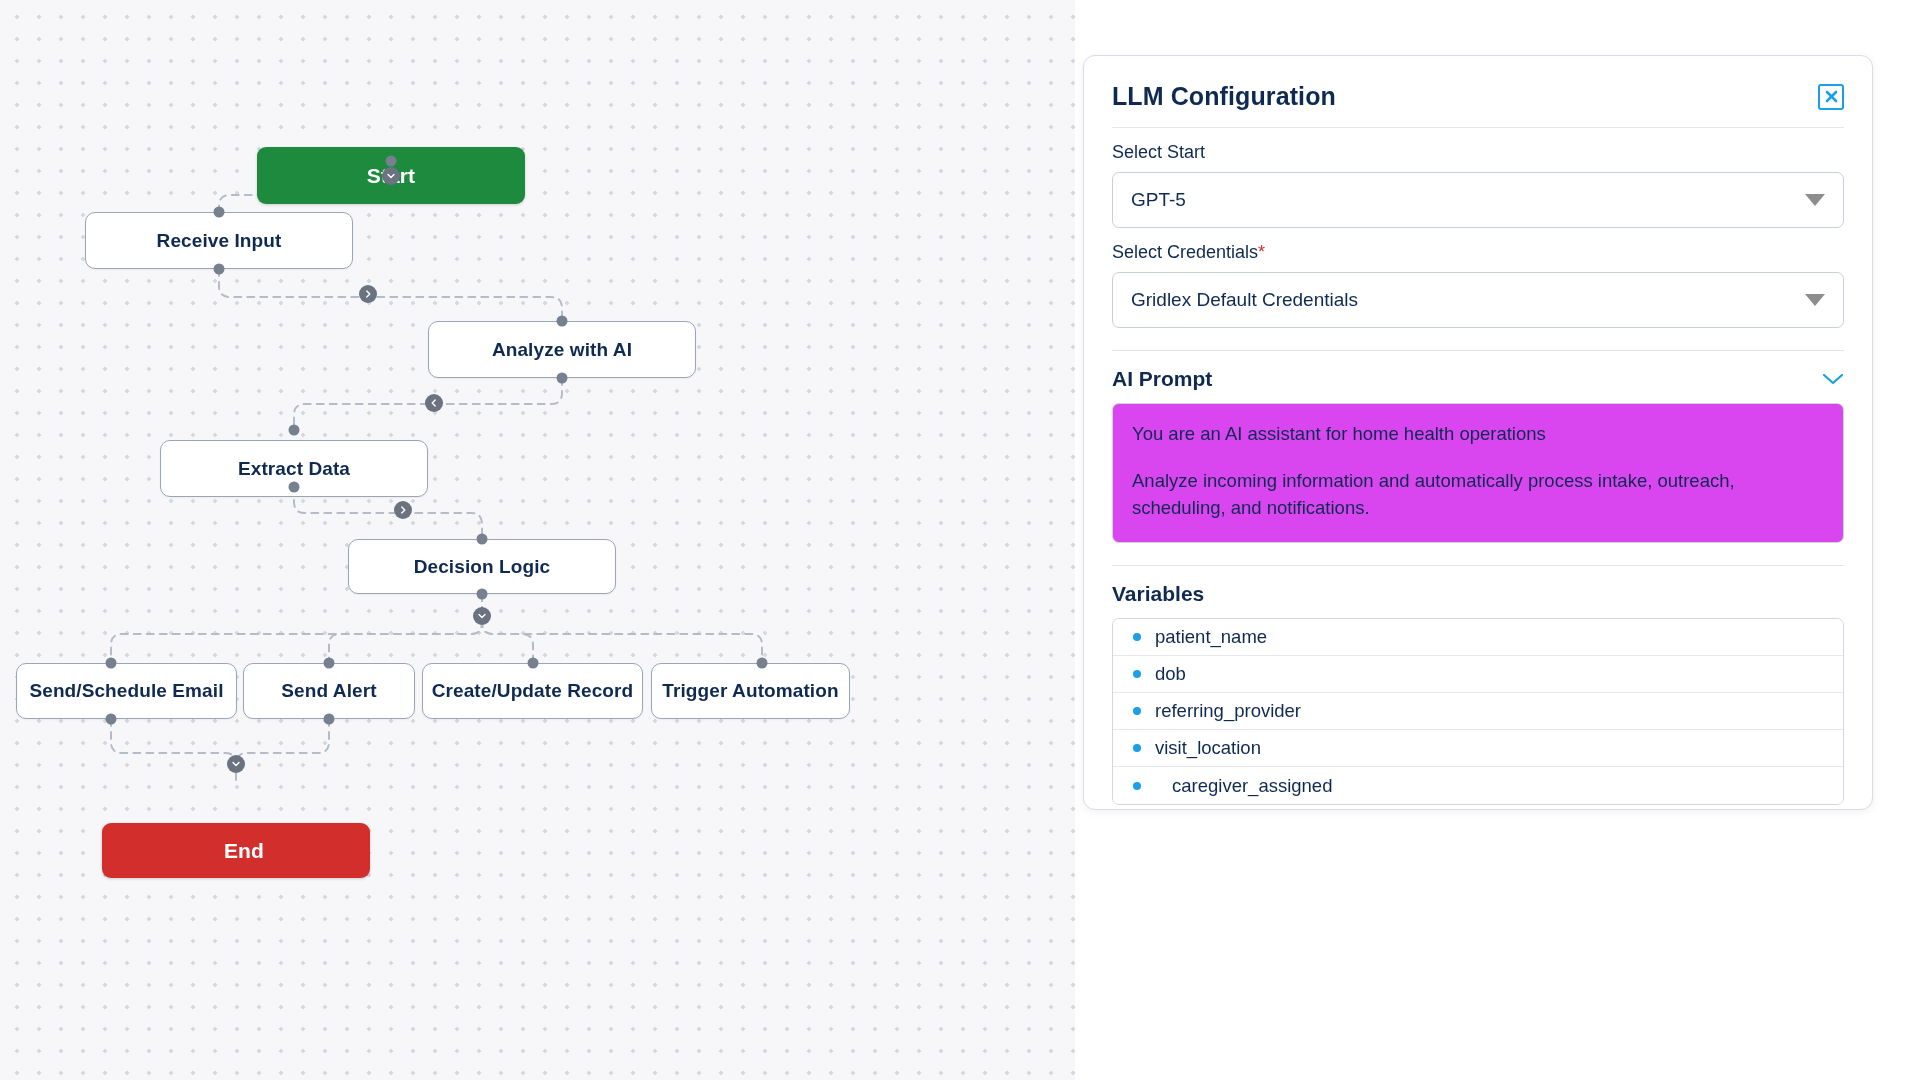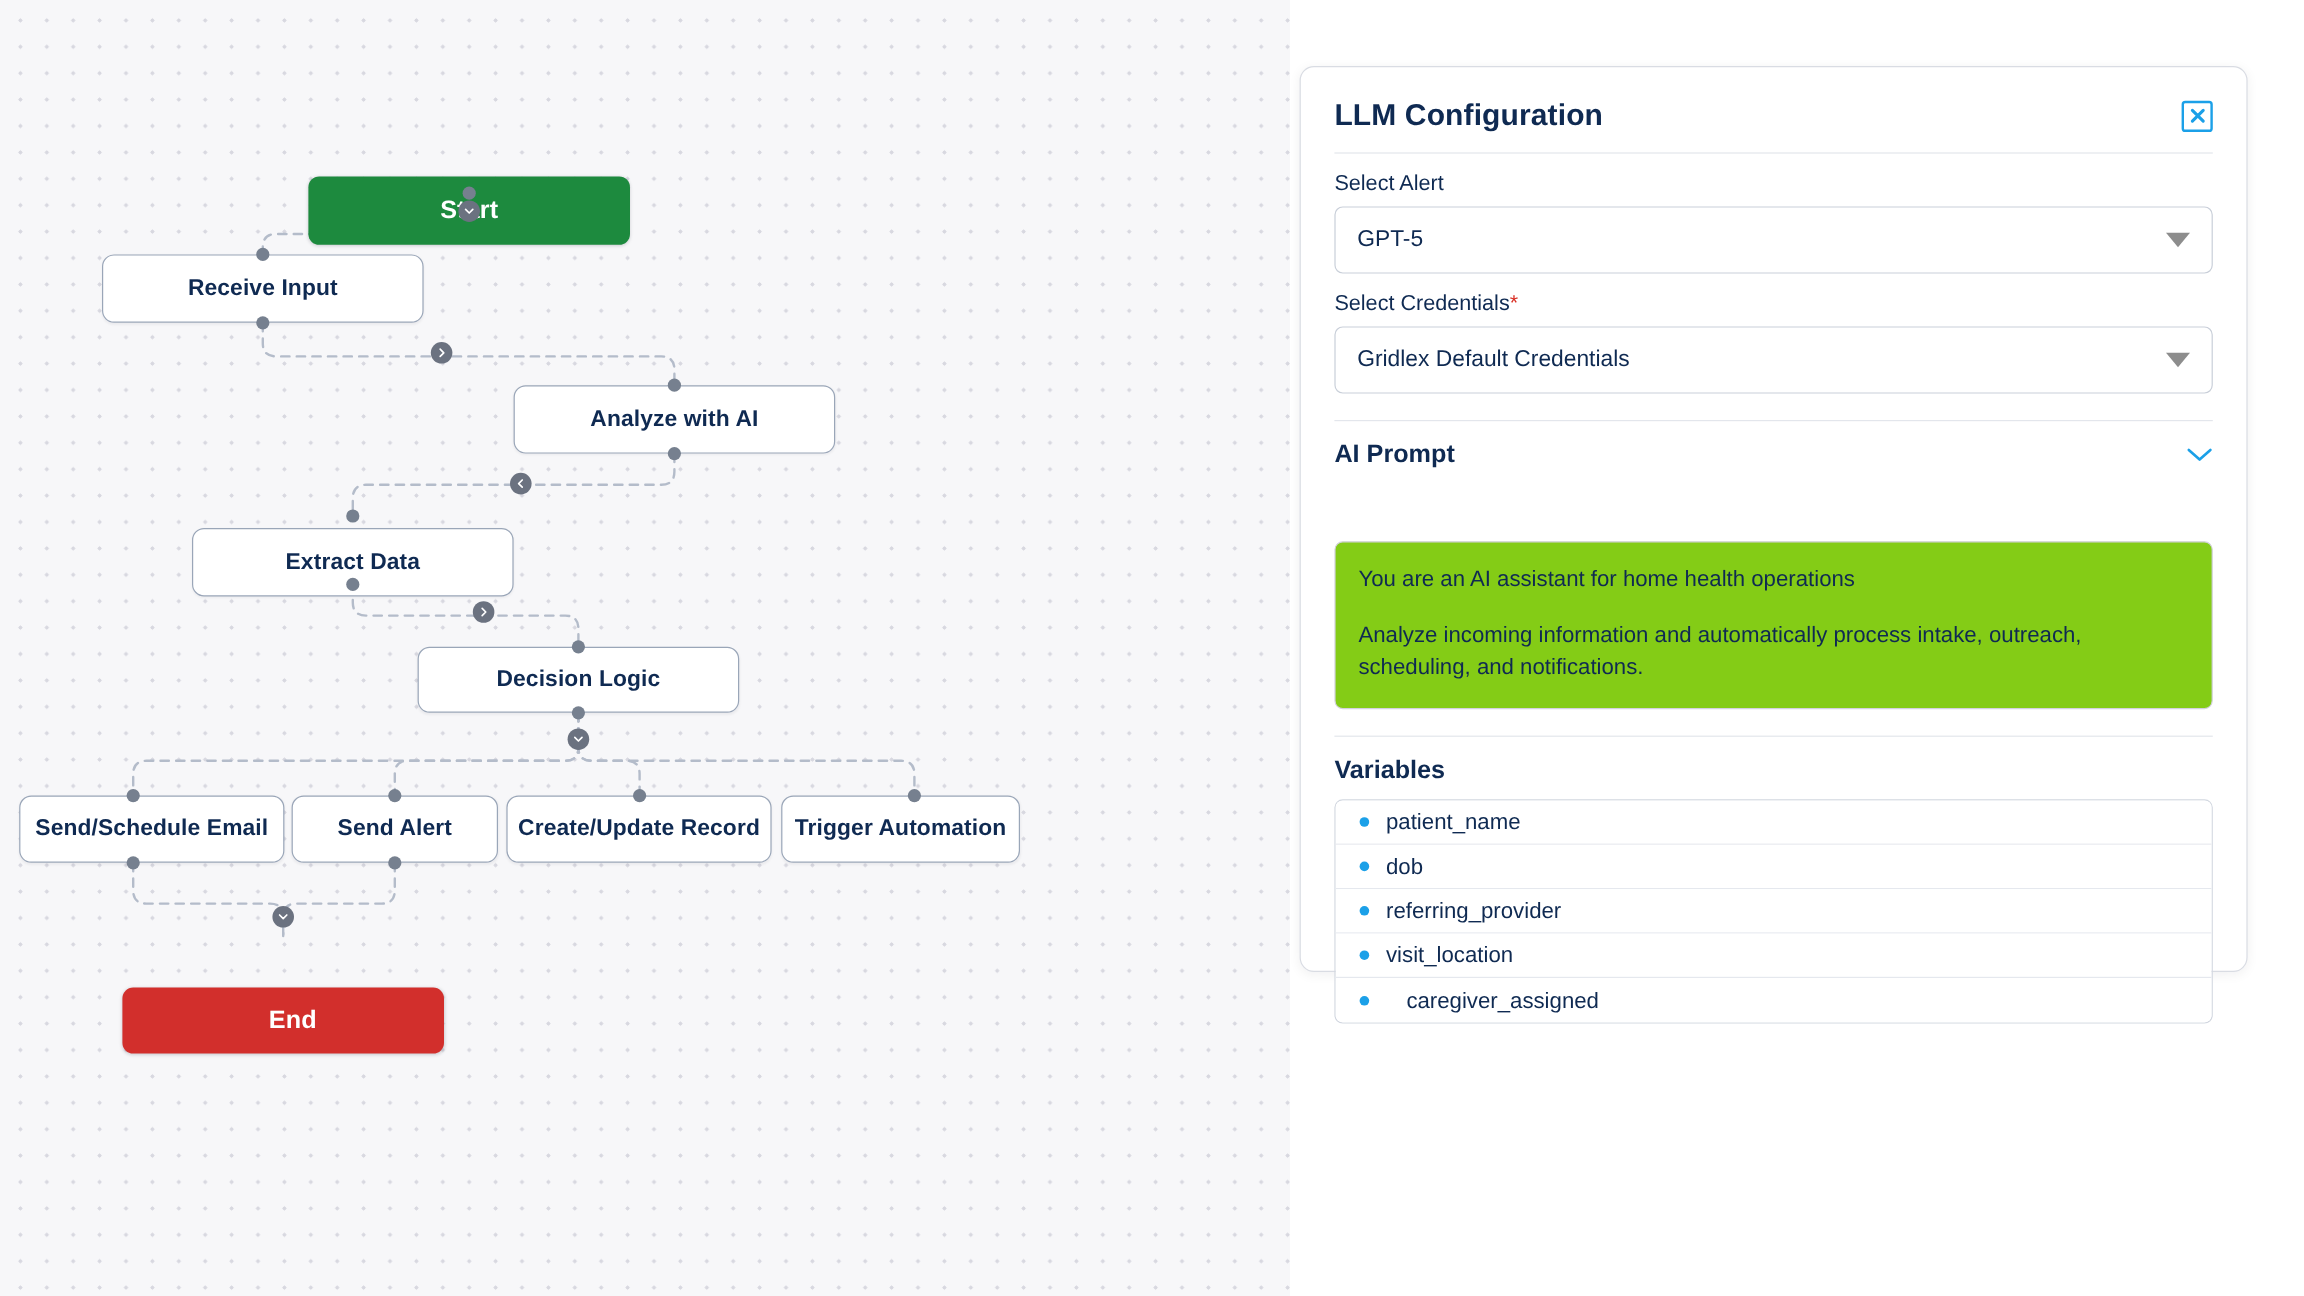--- a/index.html
+++ b/index.html
@@ -170,26 +170,25 @@
   }
   .section-title {
     font-size: 21px;
     font-weight: 700;
     color: #0f2a52;
   }
   .chev-btn { cursor: pointer; display:flex; align-items:center; }
   .chev-btn svg { display: block; }
 
   .prompt-box {
-    background: #84cc16;
+    background: #d946ef;
     border: 1px solid #d3d2dd;
     border-radius: 7px;
     padding: 17px 19px 20px 19px;
     min-height: 140px;
-    margin-top: 48px;
   }
   .prompt-line {
     font-size: 18.5px;
     line-height: 1.45;
     color: #0f2a52;
   }
   .prompt-line + .prompt-line { margin-top: 20px; }
 
   .vars-list {
     border: 1px solid #d2d7e0;
@@ -341,21 +340,21 @@
     <div class="panel-head">
       <div class="panel-title">LLM Configuration</div>
       <div class="close-btn">
         <svg width="15" height="15" viewBox="0 0 15 15">
           <path d="M3,3 L12,12 M12,3 L3,12" stroke="#1ba0e8" stroke-width="2.6" stroke-linecap="round"></path>
         </svg>
       </div>
     </div>
 
     <div class="field">
-      <div class="field-label">Select Alert</div>
+      <div class="field-label">Select Start</div>
       <div class="select">
         <span class="select-value">GPT-5</span>
         <span class="caret"></span>
       </div>
     </div>
 
     <div class="field">
       <div class="field-label">
         <span>Select Credentials</span><span class="req">*</span>
       </div>

